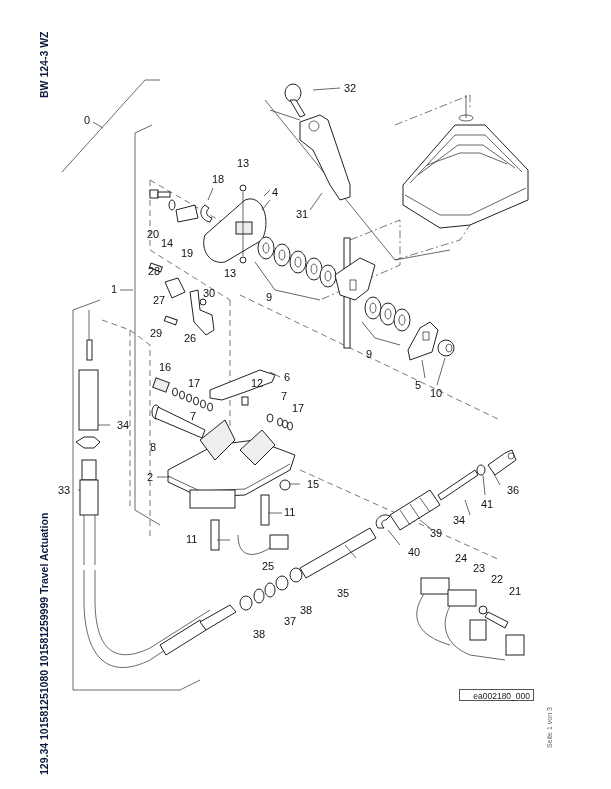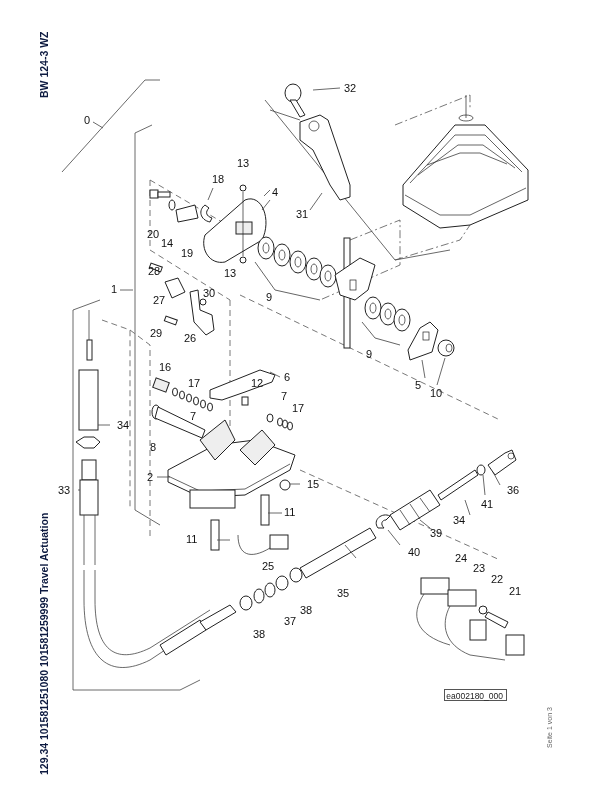--- a/index.html
+++ b/index.html
@@ -1,21 +1,21 @@
 <!DOCTYPE html>
 <html><head>
 <meta charset="utf-8">
 <style>
   html, body { margin: 0; padding: 0; background: #ffffff; }
   body { width: 611px; height: 789px; position: relative; overflow: hidden; font-family: "Liberation Sans", sans-serif; }
   .side-title { position: absolute; left: 38px; transform-origin: left top; transform: rotate(-90deg); white-space: nowrap; font-weight: bold; font-size: 10.5px; color: #0d1a40; }
   #model-code { top: 98px; }
   #doc-title { top: 775px; }
   #page-indicator { position: absolute; left: 546px; top: 748px; transform-origin: left top; transform: rotate(-90deg); white-space: nowrap; font-size: 7px; color: #666; }
-  #drawing-id { position: absolute; left: 444px; top: 689px; width: 63px; height: 12px; border: 1px solid #555; font-size: 8.5px; line-height: 12px; text-align: right; padding-right: 3px; box-sizing: border-box; color: #222; }
+  #drawing-id { position: absolute; left: 459px; top: 689px; width: 75px; height: 12px; border: 1px solid #555; font-size: 8.5px; line-height: 12px; text-align: right; padding-right: 3px; box-sizing: border-box; color: #222; }
   svg#diagram { position: absolute; left: 0; top: 0; }
   .lbl { font-family: "Liberation Sans", sans-serif; font-size: 11px; fill: #111; }
   .ln { stroke: #444; stroke-width: 0.8; fill: none; }
   .dash { stroke: #555; stroke-width: 0.8; fill: none; stroke-dasharray: 6 4; }
   .dashdot { stroke: #555; stroke-width: 0.8; fill: none; stroke-dasharray: 8 3 2 3; }
   .part { stroke: #222; stroke-width: 1; fill: #fff; }
   .part-g { stroke: #222; stroke-width: 1; fill: #eee; }
   .thin { stroke: #222; stroke-width: 0.7; fill: none; }
 </style>
 </head>

